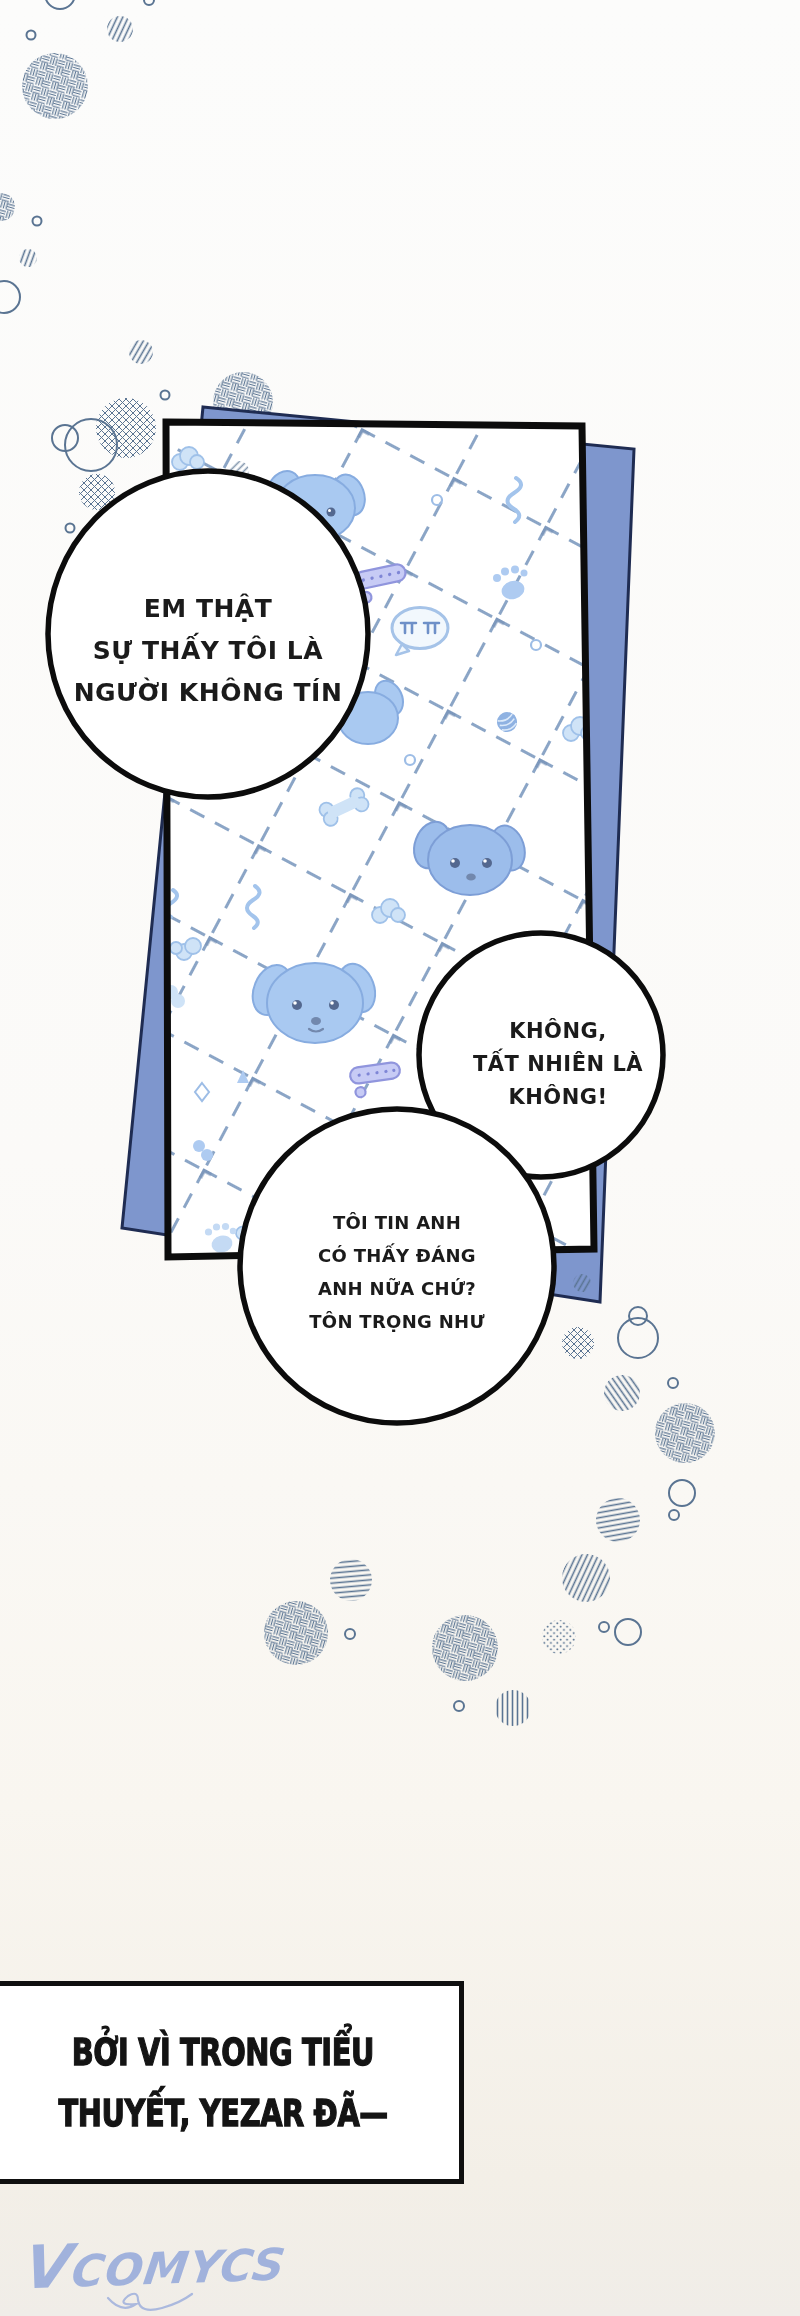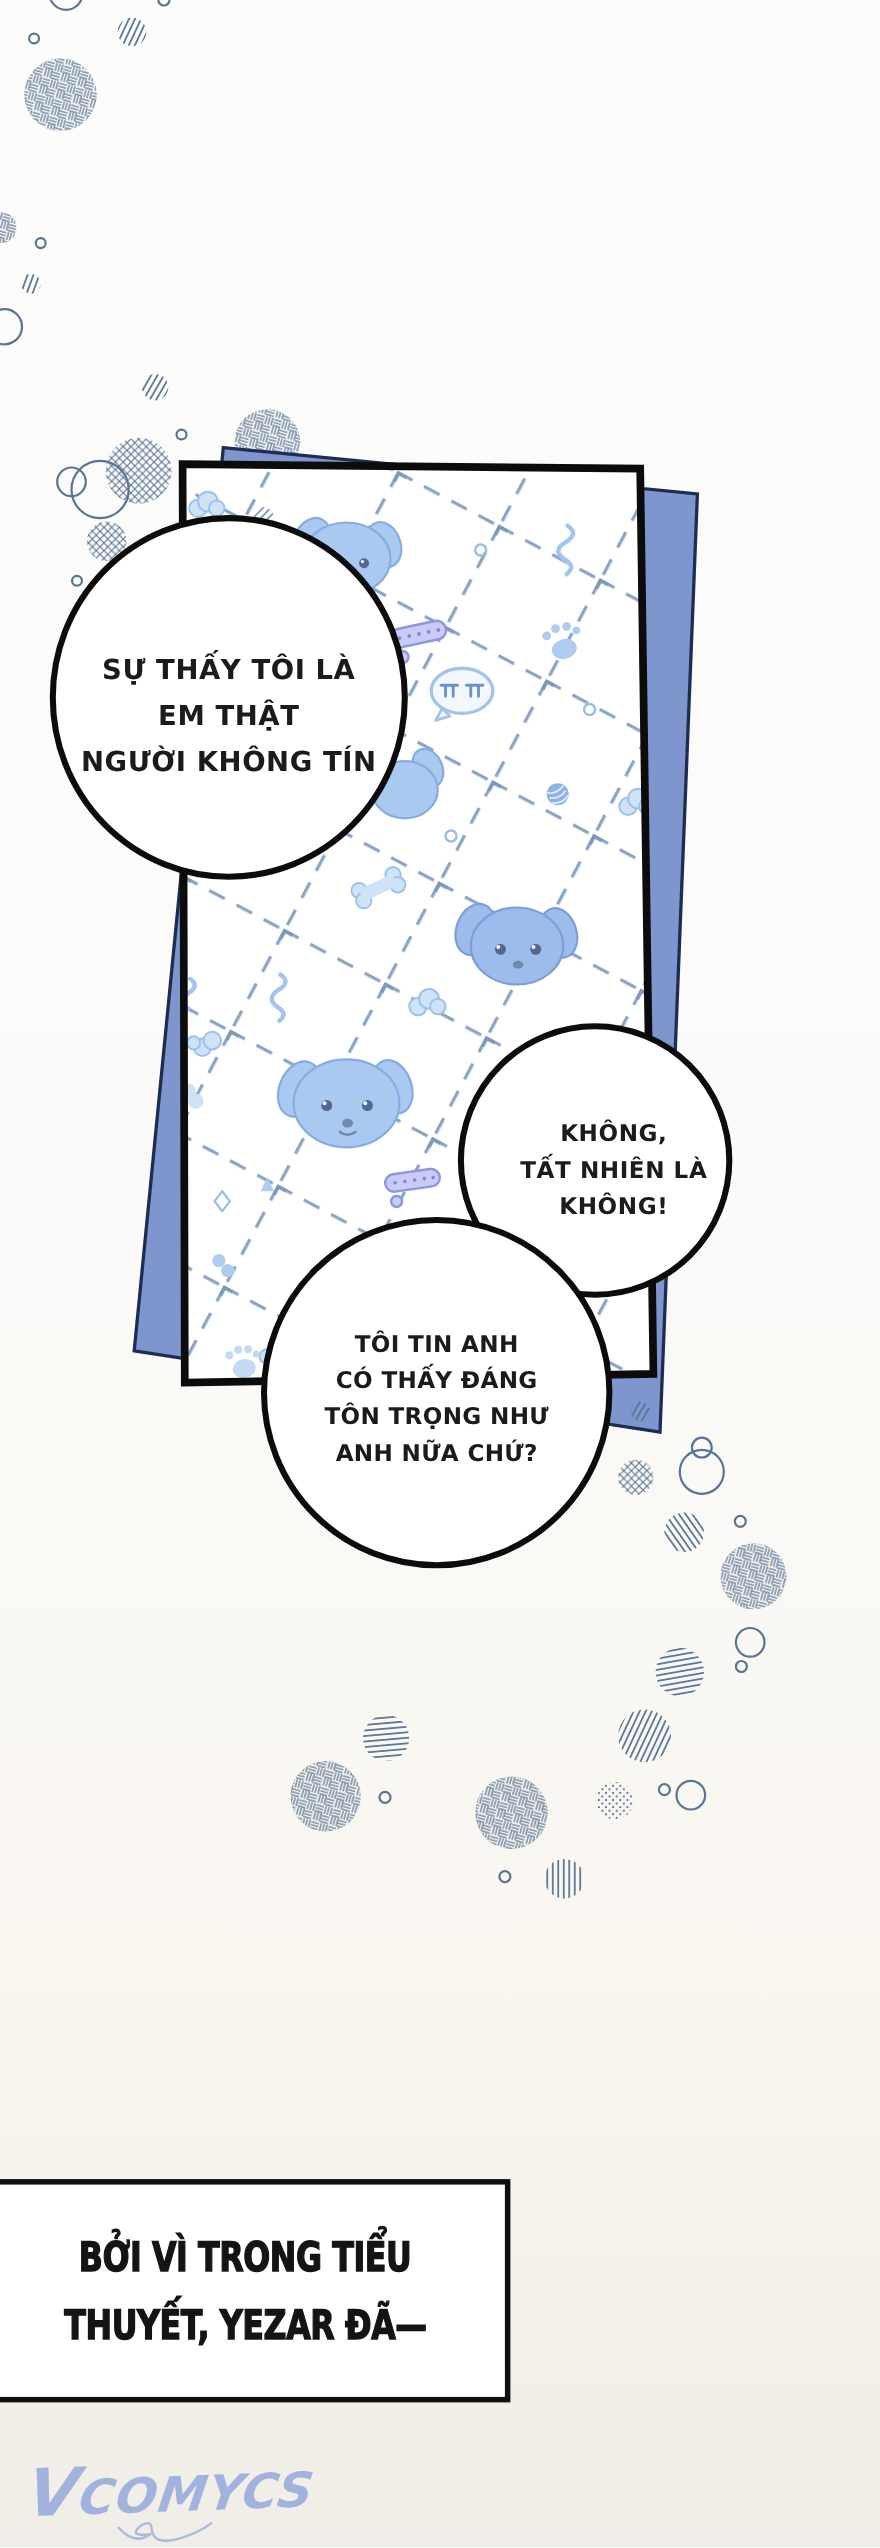--- a/index.html
+++ b/index.html
@@ -32,21 +32,21 @@
   .eye{fill:#54688f;}
   .glint{fill:#ffffff;}
   .snout{fill:#7288ad;}
 
   .bubble-text{
     position:absolute;transform:translate(-50%,-50%);
     text-align:center;color:#1b1b1b;font-weight:bold;white-space:nowrap;
   }
   .bt1{font-size:25px;line-height:42px;letter-spacing:.5px;}
   .bt2{font-size:21px;line-height:33px;letter-spacing:.5px;}
-  .bt3{font-size:21px;line-height:33px;letter-spacing:.3px;}
+  .bt3{font-size:18px;line-height:33px;letter-spacing:.3px;}
 
   .caption-box{
     position:absolute;left:-18px;top:1981px;width:482px;height:203px;
     box-sizing:border-box;border:5px solid #0f0f0f;background:#ffffff;
     display:flex;flex-direction:column;justify-content:center;align-items:center;
   }
   .caption-line{
     display:inline-block;transform:scaleX(.78);
     font-size:37px;line-height:61px;font-weight:bold;color:#141414;
     letter-spacing:-.5px;white-space:nowrap;
@@ -305,36 +305,36 @@
     <circle class="deco-outline" cx="459" cy="1706" r="5"></circle>
     <circle cx="513" cy="1708" r="18" fill="url(#pat-stripe)"></circle>
   </g>
 
   <circle class="bubble" cx="541" cy="1055" r="122"></circle>
   <circle class="bubble" cx="397" cy="1266" r="157"></circle>
   <ellipse class="bubble" cx="208" cy="634" rx="160" ry="163"></ellipse>
 </svg>
 
 <div class="bubble-text bt1" style="left:208px;top:651px;">
+  <div>EM THẬT</div>
   <div>SỰ THẤY TÔI LÀ</div>
-  <div>EM THẬT</div>
   <div>NGƯỜI KHÔNG TÍN</div>
 </div>
 
 <div class="bubble-text bt2" style="left:545px;top:1064px;margin-left:13px;">
   <div>KHÔNG,</div>
   <div>TẤT NHIÊN LÀ</div>
   <div>KHÔNG!</div>
 </div>
 
 <div class="bubble-text bt3" style="left:397px;top:1272px;">
   <div>TÔI TIN ANH</div>
   <div>CÓ THẤY ĐÁNG</div>
+  <div>ANH NỮA CHỨ?</div>
   <div>TÔN TRỌNG NHƯ</div>
-  <div>ANH NỮA CHỨ?</div>
 </div>
 
 <div class="caption-box">
   <span class="caption-line">BỞI VÌ TRONG TIỂU</span>
   <span class="caption-line">THUYẾT, YEZAR ĐÃ—</span>
 </div>
 
 <div class="watermark">
   <span class="wm-text">VCOMYCS</span>
   <svg width="90" height="26" style="position:absolute;left:78px;top:62px;opacity:.7;">

